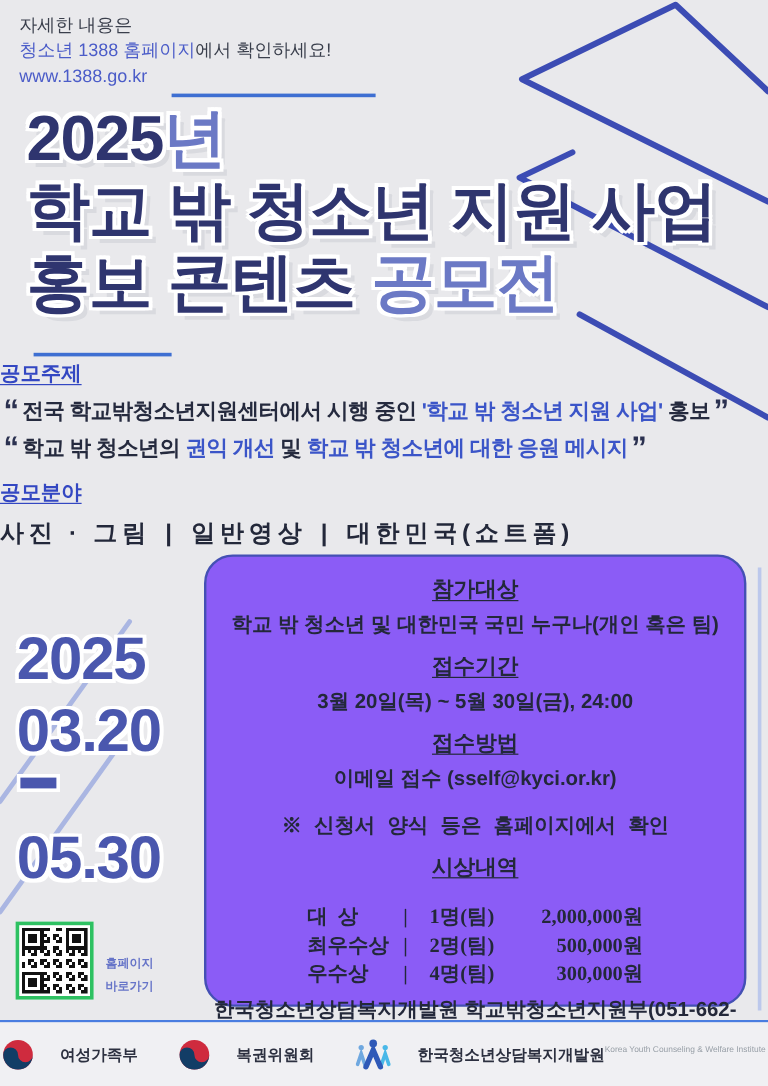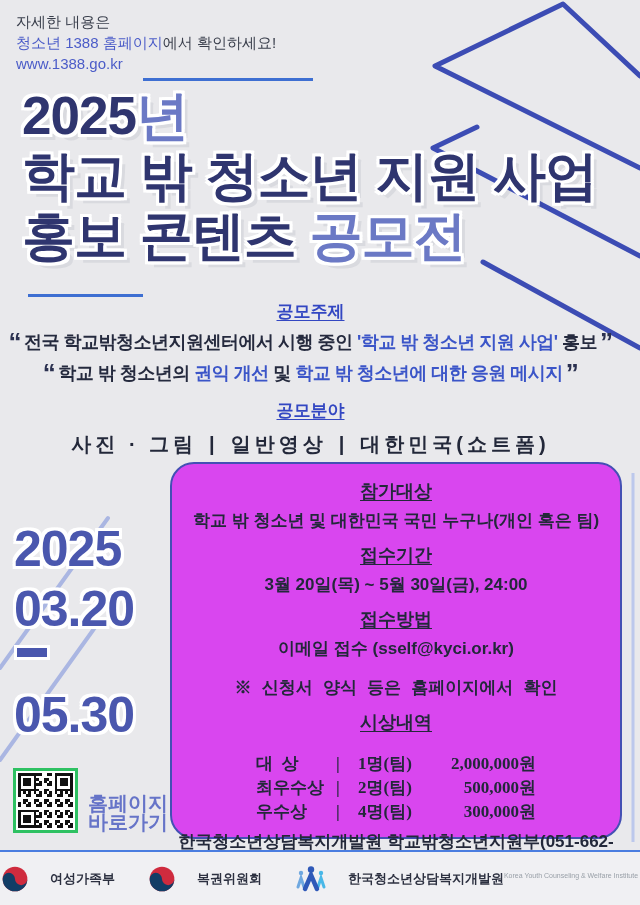--- a/index.html
+++ b/index.html
@@ -10,51 +10,51 @@
   .header{position:absolute;left:16px;top:11px;font-size:15px;font-weight:normal;color:#3a3f4c;line-height:21px;}
   .header .hl{color:#4b5cc8;}
   .header .url{color:#4b5cc8;}
   .topline{position:absolute;left:143px;top:78px;width:170px;height:3px;background:#3e6fd2;}
 
   .title{position:absolute;left:22px;top:86px;font-weight:bold;font-size:53px;line-height:60px;letter-spacing:-1px;color:#2f356f;
     text-shadow:-3px -3px 0 #fff,0 -3px 0 #fff,3px -3px 0 #fff,-3px 0 0 #fff,3px 0 0 #fff,-3px 3px 0 #fff,0 3px 0 #fff,3px 3px 0 #fff,6px 6px 0 rgba(40,45,80,0.08);}
   .title .accent{color:#6b79c5;}
   .titleline{position:absolute;left:28px;top:294px;width:115px;height:3px;background:#3e6fd2;}
 
-  .centered{position:absolute;left:0;width:621px;text-align:center;}
+  .centered{position:absolute;left:0;width:621px;}
   .theme{top:300px;}
   .sec-heading{font-size:17px;font-weight:bold;color:#3347c2;text-decoration:underline;text-underline-offset:3px;}
   .quote{font-size:18px;font-weight:bold;color:#252a3e;margin-top:7px;letter-spacing:-0.5px;}
   .quote .hl{color:#3b55c8;}
   .qmark{font-size:26px;color:#2b3150;position:relative;top:3px;line-height:0;margin:0 3px;}
 
   .fields{top:399px;}
   .fields-line{margin-top:9px;font-size:20px;font-weight:bold;letter-spacing:4px;color:#23283a;}
   .fields-line .sep{margin:0 12px;color:#23283a;}
 
-  .info-box{position:absolute;left:170px;top:462px;width:452px;height:377px;background:#d946ef;border:2px solid #4450b4;border-radius:24px;box-sizing:border-box;text-align:center;padding-top:15px;color:#23283a;}
+  .info-box{position:absolute;left:170px;top:462px;width:452px;height:377px;background:#8b5cf6;border:2px solid #4450b4;border-radius:24px;box-sizing:border-box;text-align:center;padding-top:15px;color:#23283a;}
   .box-heading{font-size:18px;font-weight:bold;text-decoration:underline;text-underline-offset:3px;margin-top:11px;}
   .box-heading.first{margin-top:0;}
   .box-text{font-size:17px;font-weight:bold;margin-top:6px;}
   .box-note{font-size:17px;font-weight:bold;margin-top:16px;font-family:Liberation Mono, monospace;}
   .awards{margin-top:18px;font-family:Liberation Serif, serif;}
   .award-row{display:flex;justify-content:center;font-size:17px;font-weight:bold;line-height:24px;}
   .award-name{width:80px;text-align:left;}
   .award-div{width:22px;text-align:left;}
   .award-count{width:72px;text-align:left;}
   .award-amount{width:106px;text-align:right;}
 
   .dates{position:absolute;left:14px;top:524px;font-size:50px;font-weight:bold;color:#4a57ae;letter-spacing:-1px;line-height:50px;
     text-shadow:-3px -3px 0 #fff,0 -3px 0 #fff,3px -3px 0 #fff,-3px 0 0 #fff,3px 0 0 #fff,-3px 3px 0 #fff,0 3px 0 #fff,3px 3px 0 #fff;}
   .dates .start{margin-top:10px;}
   .dates .dashbar{width:30px;height:9px;background:#4a57ae;margin:14px 0 0 3px;box-shadow:0 0 0 3px #fff;}
   .dates .end{margin-top:33px;}
 
   .qr-wrap{position:absolute;left:13px;top:768px;width:65px;height:65px;background:#fff;border:3px solid #2ec162;box-sizing:border-box;padding:2px;}
-  .qr-label{position:absolute;left:88px;top:794px;font-size:20px;font-weight:bold;color:#6674c8;line-height:19px;}
+  .qr-label{position:absolute;left:88px;top:794px;font-size:10px;font-weight:bold;color:#6674c8;line-height:19px;}
 
   .footline{position:absolute;left:0;top:850px;width:640px;height:2px;background:#4a7de0;}
   .footer{position:absolute;left:0;top:852px;width:640px;height:53px;background:#f0f0f3;display:flex;align-items:center;justify-content:center;gap:34px;}
   .logo{display:flex;align-items:center;gap:22px;}
   .logo-text{font-size:13px;font-weight:bold;color:#2c3040;}
   .logo-stack{display:flex;flex-direction:row;align-items:flex-start;}
   .logo-sub{font-size:7px;color:#99a0a8;font-weight:normal;margin-top:2px;}
 </style>
 </head>
 <body>

